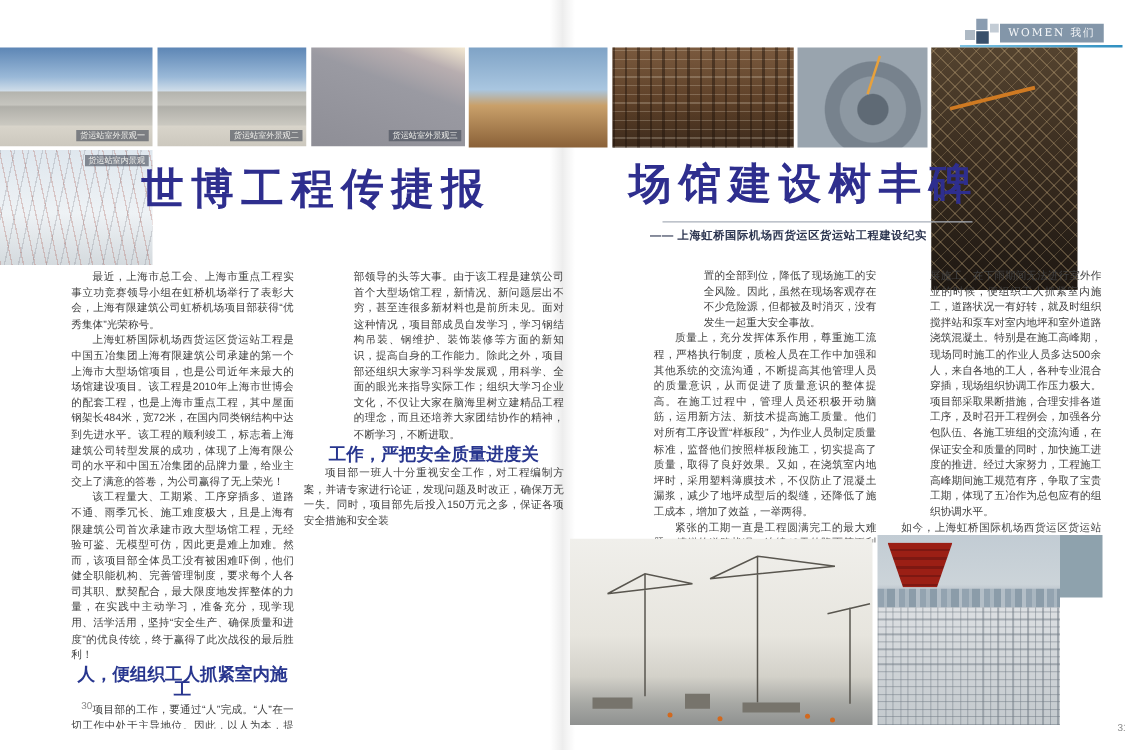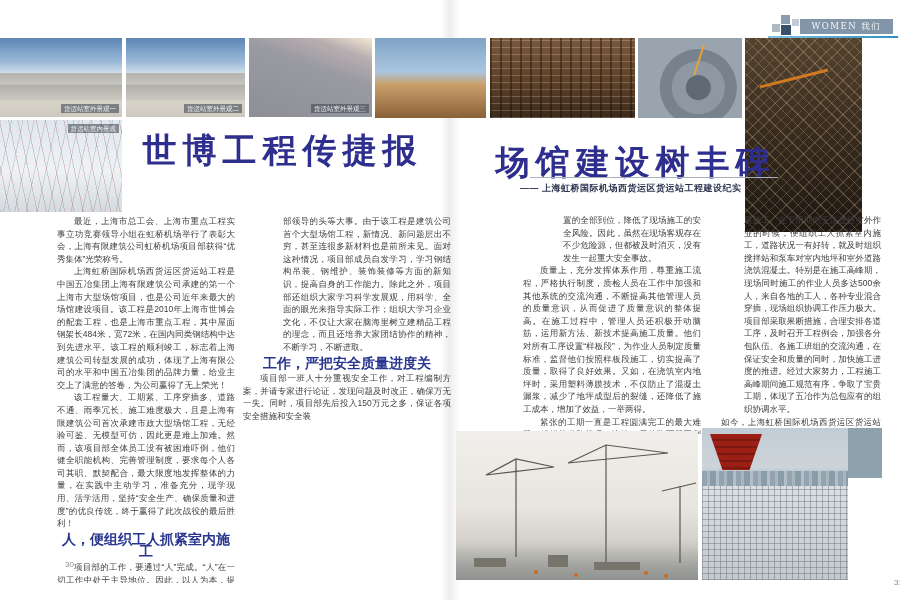--- a/index.html
+++ b/index.html
@@ -7,21 +7,21 @@
           font-family:"Liberation Sans",sans-serif;color:#3c3c3c;}
   .fold{position:absolute;left:440px;top:0;width:20px;height:600px;
         background:linear-gradient(90deg,rgba(0,0,0,0) 0%,rgba(0,0,0,.07) 50%,rgba(0,0,0,0) 100%);}
 
   
   .hdr-sq{position:absolute;}
   .sq1{left:772px;top:24px;width:8px;height:8px;background:#aeb9c4;}
   .sq2{left:781px;top:15px;width:9px;height:9px;background:#8a9cb0;}
   .sq3{left:781px;top:25px;width:10px;height:10px;background:#39506b;}
   .sq4{left:792px;top:19px;width:7px;height:7px;background:#c3ccd5;}
-  .header-bar{position:absolute;left:800px;top:19px;width:93px;height:15px;background:#8396a9;
+  .header-bar{position:absolute;left:800px;top:19px;width:83px;height:15px;background:#8396a9;
               color:#f4f6f8;font-family:"DejaVu Serif",serif;font-size:8.5px;letter-spacing:1.5px;
               display:flex;align-items:center;justify-content:center;}
   .header-line{position:absolute;left:768px;top:36px;width:130px;height:2px;
                background:linear-gradient(90deg,#7fc3e2,#2f8fc0);}
 
   
   .photo{position:absolute;overflow:hidden;}
   .cap{position:absolute;background:rgba(70,76,88,.62);color:#f0f0ec;font-size:6.5px;
        line-height:9px;padding:0 3px;white-space:nowrap;}
   .cap-br{right:3px;bottom:4px;}
@@ -51,22 +51,22 @@
                  linear-gradient(180deg,#54432f 0%,#3a2d20 45%,#1d1712 100%);}
   .p7::before{content:"";position:absolute;left:12%;top:20%;width:60%;height:3px;background:#cf7a22;transform:rotate(-14deg);}
   .p8{left:0;top:120px;width:122px;height:92px;
       background:repeating-linear-gradient(78deg,rgba(170,90,80,.28) 0 1px,rgba(0,0,0,0) 1px 9px),
                  repeating-linear-gradient(102deg,rgba(120,120,130,.25) 0 1px,rgba(0,0,0,0) 1px 11px),
                  linear-gradient(180deg,#dfe7ee 0%,#eef2f5 55%,#d4dade 100%);}
 
   
   .title{position:absolute;font-family:"DejaVu Serif",serif;font-weight:bold;
          color:#2e2e8e;font-size:34px;letter-spacing:6px;white-space:nowrap;}
-  .title-left{left:130px;top:128px;width:305px;text-align:center;}
-  .title-right{left:488px;top:140px;width:295px;text-align:center;}
+  .title-left{left:113px;top:128px;width:305px;text-align:left;}
+  .title-right{left:488px;top:124px;width:295px;text-align:right;}
   .subtitle-rule{position:absolute;left:530px;top:177px;width:248px;height:1px;background:#a9b0ba;}
   .subtitle{position:absolute;left:520px;top:182px;width:258px;text-align:left;
             font-size:9px;font-weight:bold;color:#2c3550;letter-spacing:.5px;}
 
   
   .col{position:absolute;font-size:8.5px;line-height:12.6px;text-align:justify;overflow:hidden;color:#404040;}
   .col p{margin:0;text-indent:2em;}
   .col p.cont{text-indent:0;margin-left:40px;}
   .col-l1{left:57px;top:215px;width:178px;height:368px;}
   .col-l2{left:243px;top:215px;width:208px;height:368px;}

